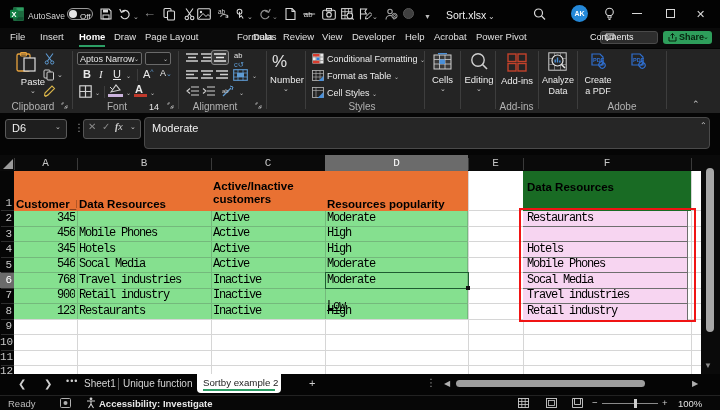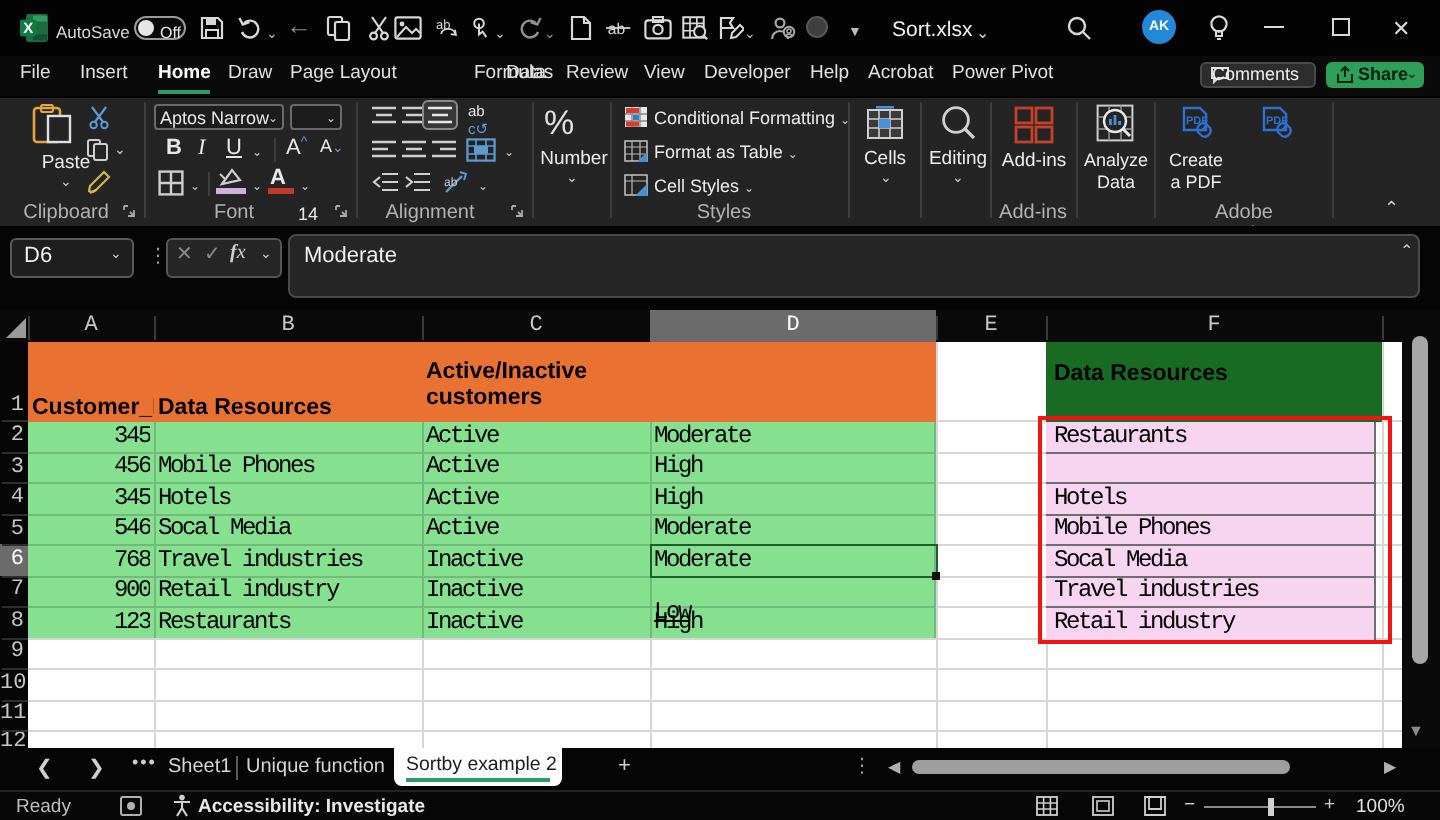--- a/index.html
+++ b/index.html
@@ -177,21 +177,21 @@
   <div class="mtab" style="left:322px;">View</div>
   <div class="mtab" style="left:352px;">Developer</div>
   <div class="mtab" style="left:405px;">Help</div>
   <div class="mtab" style="left:434px;">Acrobat</div>
   <div class="mtab" style="left:476px;">Power Pivot</div>
 
   <div class="abs" style="left:600px;top:3px;width:58px;height:13px;background:#2d2d2d;border:1px solid #4a4a4a;border-radius:3px;"></div>
   <svg class="abs" style="left:605px;top:5px;" width="10" height="9" viewBox="0 0 10 9">
         <path d="M1 1 h8 v5 h-5 l-2 2 v-2 h-1 z" fill="none" stroke="#e0e0e0" stroke-width="1"></path>
       </svg>
-  <div class="abs" style="left:590px;top:4px;font-size:9px;color:#eee;margin-left:16px;">Comments</div>
+  <div class="abs" style="left:590px;top:4px;font-size:9px;color:#eee;">Comments</div>
 
   <div class="abs" style="left:663px;top:3px;width:49px;height:13px;background:#2e9e5b;border-radius:3px;"></div>
   <svg class="abs" style="left:668px;top:5px;" width="9" height="9" viewBox="0 0 9 9">
         <path d="M1 4 v4 h7 v-4 M4.5 5.5 v-5 M2.5 2.5 L4.5 0.5 L6.5 2.5" fill="none" stroke="#07230f" stroke-width="1"></path>
       </svg>
   <div class="abs" style="left:679px;top:4px;font-size:9px;color:#06220e;font-weight:bold;">Share</div>
   <div class="abs" style="left:703px;top:5px;font-size:7px;color:#06220e;">⌄</div>
 </div>
 
 <div class="abs" id="ribbon">
@@ -445,20 +445,21 @@
   <div class="abs" style="left:325px;top:16px;width:1px;height:203px;background:#d6d6d6;"></div>
   <div class="abs" style="left:468px;top:16px;width:1px;height:203px;background:#d6d6d6;"></div>
   <div class="abs" style="left:523px;top:16px;width:1px;height:203px;background:#d6d6d6;"></div>
   <div class="abs" style="left:691px;top:16px;width:1px;height:203px;background:#d6d6d6;"></div>
 
   <div class="abs" style="left:14px;top:16px;width:454px;height:40px;background:#e97132;"></div>
   <div class="abs" style="left:523px;top:16px;width:168px;height:40px;background:#196b24;"></div>
   <div class="cell htx" style="left:16px;top:43px;width:61px;">Customer_I</div>
   <div class="cell htx" style="left:79px;top:43px;width:132px;">Data Resources</div>
   <div class="cell htx" style="left:213px;top:25px;width:112px;white-space:normal;">Active/Inactive customers</div>
+  <div class="cell htx" style="left:327px;top:43px;width:141px;">Resources popularity</div>
   <div class="cell htx" style="left:527px;top:26px;width:164px;">Data Resources</div>
 
   <div class="abs" style="left:14px;top:56px;width:454px;height:108px;background:#85e08f;"></div>
 
   <div class="abs" style="left:14px;top:71px;width:454px;height:1px;background:#74b97c;"></div>
   <div class="abs" style="left:14px;top:86px;width:454px;height:1px;background:#74b97c;"></div>
   <div class="abs" style="left:14px;top:102px;width:454px;height:1px;background:#74b97c;"></div>
   <div class="abs" style="left:14px;top:117px;width:454px;height:1px;background:#74b97c;"></div>
   <div class="abs" style="left:14px;top:133px;width:454px;height:1px;background:#74b97c;"></div>
   <div class="abs" style="left:14px;top:148px;width:454px;height:1px;background:#74b97c;"></div>

